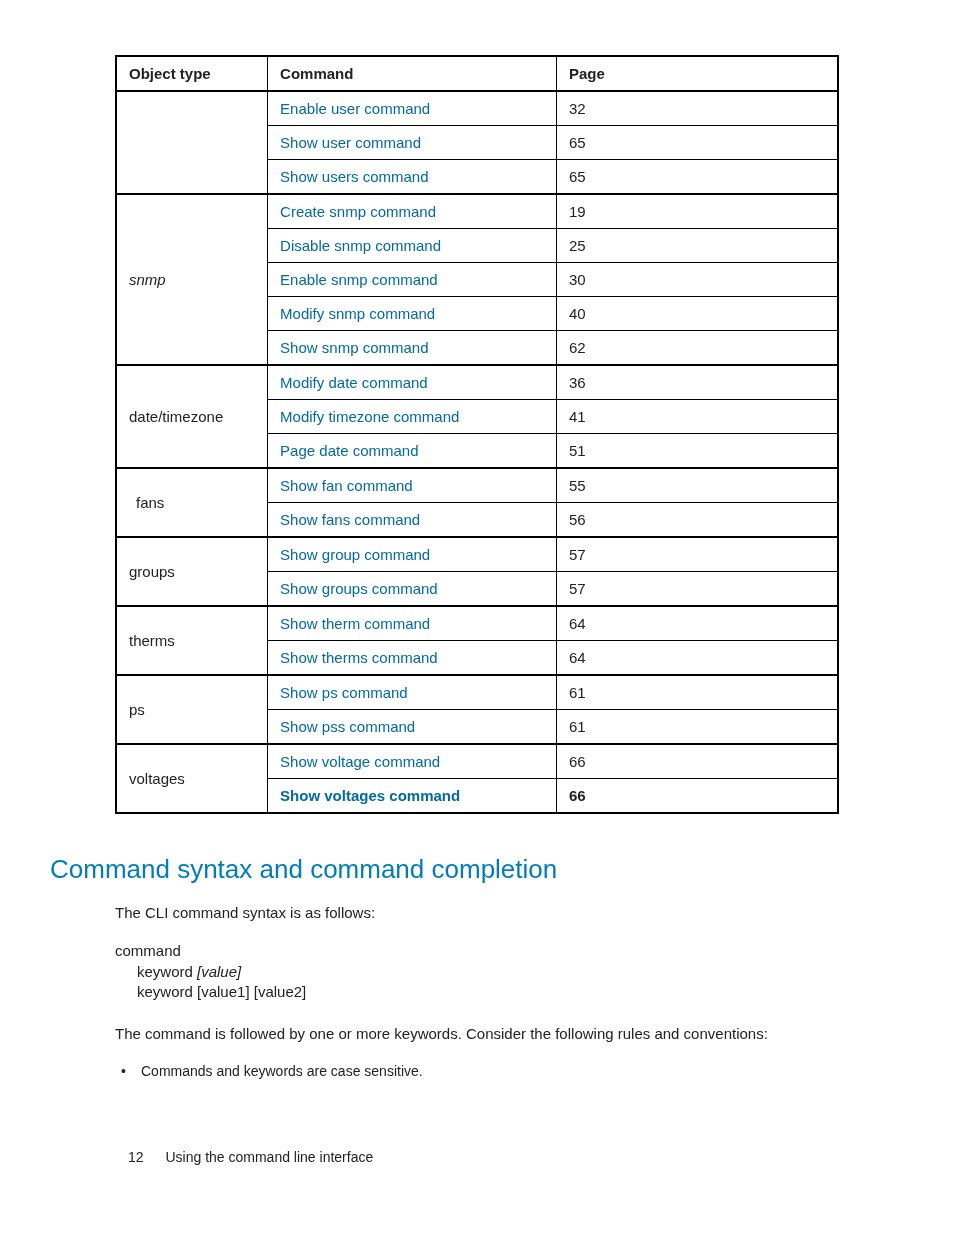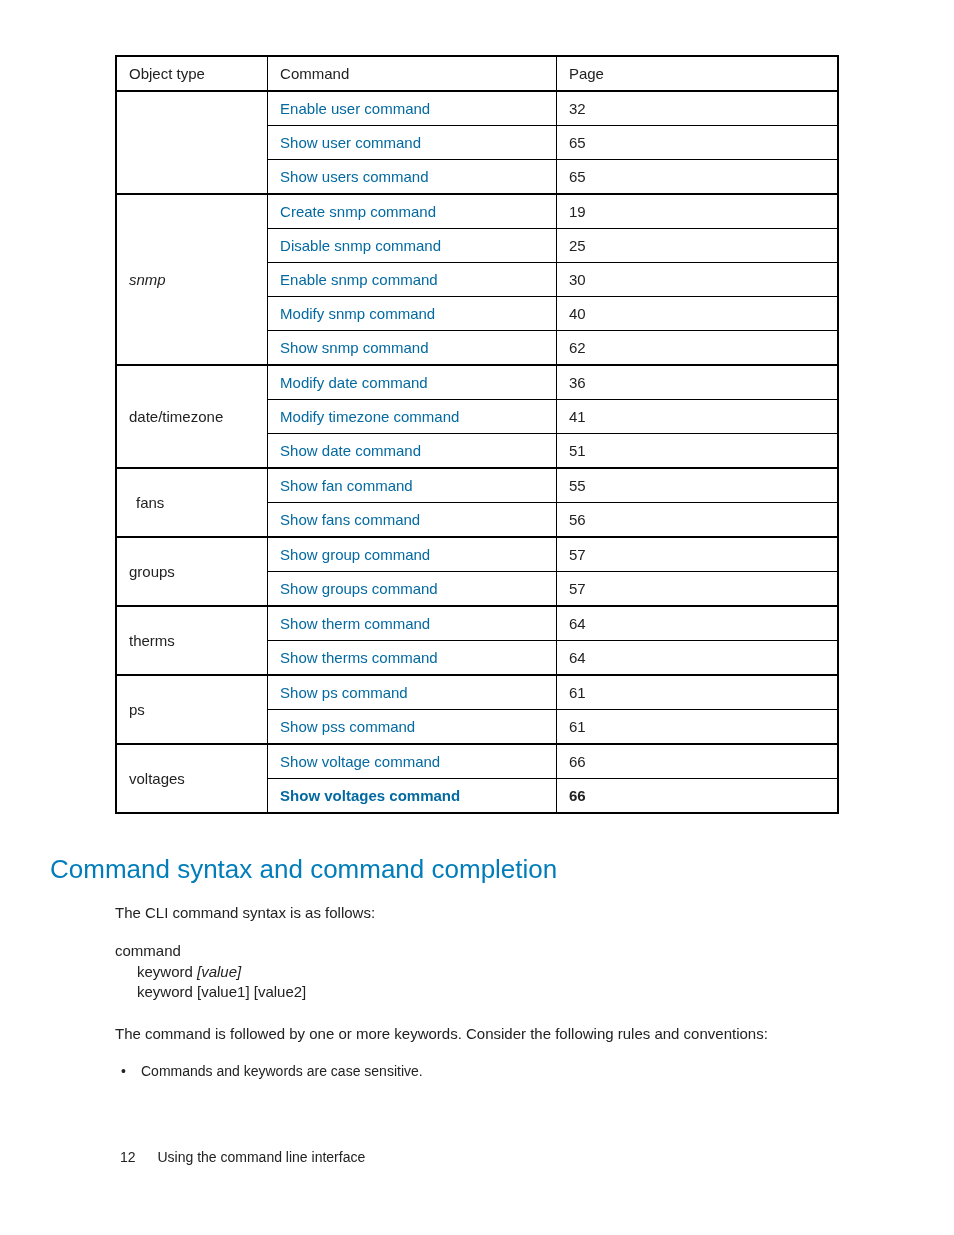--- a/index.html
+++ b/index.html
@@ -17,21 +17,21 @@
   .page {
     padding: 55px 115px 0 115px;
   }
   table.cmds {
     width: 100%;
     border-collapse: collapse;
     border: 2px solid #000;
   }
   table.cmds th {
     text-align: left;
-    font-weight: 400;
+    font-weight: 700;
     padding: 8px 12px;
     font-size: 15px;
   }
   table.cmds td {
     padding: 8px 12px;
     font-size: 15px;
     vertical-align: middle;
   }
   table.cmds th, table.cmds td {
     border-left: 1px solid #000;
@@ -85,21 +85,21 @@
   }
   ul.bullets li::before {
     content: "•";
     position: absolute;
     left: -20px;
     top: 0;
   }
   .footer {
     position: absolute;
     bottom: 70px;
-    left: 120px;
+    left: 128px;
     font-size: 14px;
   }
   .footer .pagenum { margin-right: 18px; }
   em.ital { }
 </style>
 </head>
 <body>
 
 <div class="page">
 
@@ -154,21 +154,21 @@
         <tr>
           <td rowspan="3" style="border-bottom: 2px solid rgb(0, 0, 0);">date/timezone</td>
           <td><a class="link" href="#">Modify date command</a></td>
           <td>36</td>
         </tr>
         <tr>
           <td><a class="link" href="#">Modify timezone command</a></td>
           <td>41</td>
         </tr>
         <tr class="last-in-group">
-          <td><a class="link" href="#">Show date command</a></td>
+          <td><a class="link" href="#">Page date command</a></td>
           <td>51</td>
         </tr>
         <tr>
           <td rowspan="2" style="border-bottom: 2px solid rgb(0, 0, 0); padding-left: 19px;">fans</td>
           <td><a class="link" href="#">Show fan command</a></td>
           <td>55</td>
         </tr>
         <tr class="last-in-group">
           <td><a class="link" href="#">Show fans command</a></td>
           <td>56</td>

